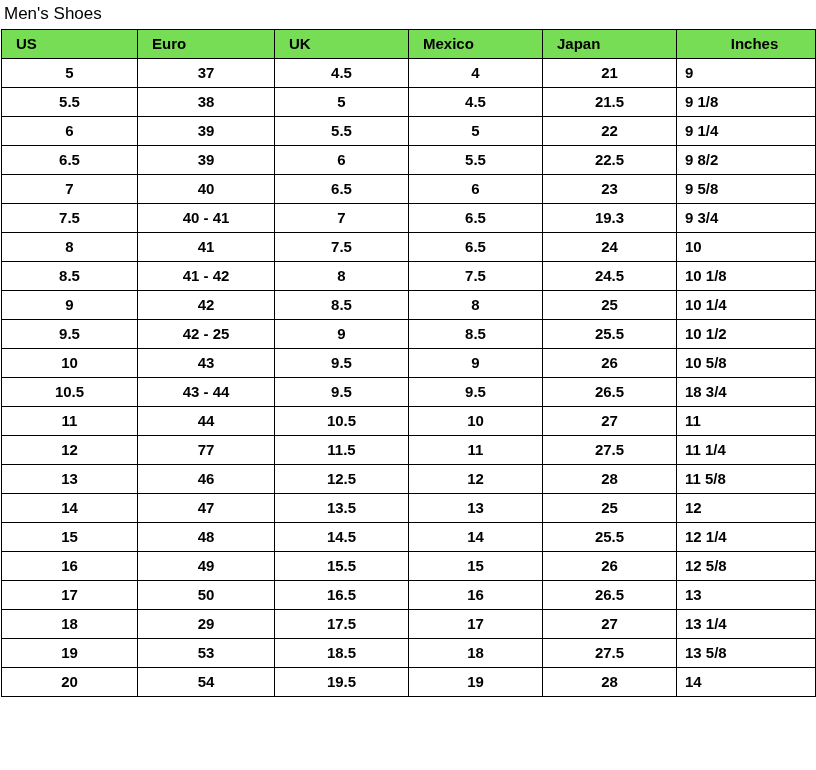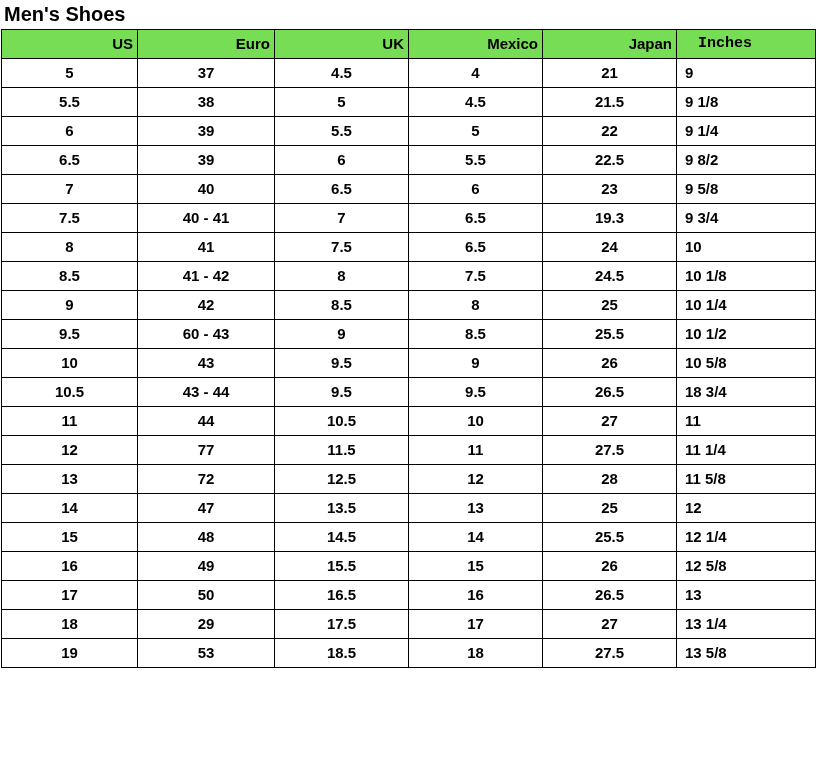--- a/index.html
+++ b/index.html
@@ -8,22 +8,22 @@
     background: #ffffff;
   }
   body {
     width: 816px;
     height: 770px;
     font-family: "Liberation Sans", sans-serif;
     color: #000000;
     overflow: hidden;
   }
   #page-title {
-    font-size: 20px;
-    font-weight: bold;
+    font-size: 17px;
+    font-weight: normal;
     margin: 4px 0 5px 4px;
     line-height: 20px;
   }
   table.size-chart {
     border-collapse: collapse;
     table-layout: fixed;
     width: 814px;
     margin-left: 1px;
     border: 1px solid #000000;
   }
@@ -31,37 +31,36 @@
   table.size-chart td {
     border: 1px solid #000000;
     height: 28px;
     font-size: 15px;
     font-weight: bold;
     padding: 0 4px;
     line-height: 28px;
   }
   table.size-chart thead th {
     background: #77DD55;
-    text-align: right;
+    text-align: left;
     padding-left: 14px;
   }
   table.size-chart tbody td {
     background: #ffffff;
     text-align: center;
   }
   
   table.size-chart tbody td.col-last,
   table.size-chart thead th.col-last {
     text-align: left;
     padding-left: 8px;
   }
   table.size-chart thead th.col-last {
-    text-align: left;
+    text-align: center;
     padding-left: 21px;
-    font-family: Liberation Mono, monospace;
   }
   col.c0 { width: 136px; }
   col.c1 { width: 137px; }
   col.c2 { width: 134px; }
   col.c3 { width: 134px; }
   col.c4 { width: 134px; }
   col.c5 { width: 139px; }
 </style>
 </head>
 <body>
@@ -155,21 +154,21 @@
       <tr>
         <td>9</td>
         <td>42</td>
         <td>8.5</td>
         <td>8</td>
         <td>25</td>
         <td class="col-last">10 1/4</td>
       </tr>
       <tr>
         <td>9.5</td>
-        <td>60 - 43</td>
+        <td>42 - 25</td>
         <td>9</td>
         <td>8.5</td>
         <td>25.5</td>
         <td class="col-last">10 1/2</td>
       </tr>
       <tr>
         <td>10</td>
         <td>43</td>
         <td>9.5</td>
         <td>9</td>
@@ -195,21 +194,21 @@
       <tr>
         <td>12</td>
         <td>77</td>
         <td>11.5</td>
         <td>11</td>
         <td>27.5</td>
         <td class="col-last">11 1/4</td>
       </tr>
       <tr>
         <td>13</td>
-        <td>72</td>
+        <td>46</td>
         <td>12.5</td>
         <td>12</td>
         <td>28</td>
         <td class="col-last">11 5/8</td>
       </tr>
       <tr>
         <td>14</td>
         <td>47</td>
         <td>13.5</td>
         <td>13</td>
@@ -249,14 +248,22 @@
         <td class="col-last">13 1/4</td>
       </tr>
       <tr>
         <td>19</td>
         <td>53</td>
         <td>18.5</td>
         <td>18</td>
         <td>27.5</td>
         <td class="col-last">13 5/8</td>
       </tr>
+      <tr>
+        <td>20</td>
+        <td>54</td>
+        <td>19.5</td>
+        <td>19</td>
+        <td>28</td>
+        <td class="col-last">14</td>
+      </tr>
     </tbody>
 </table>
 
 </body></html>

